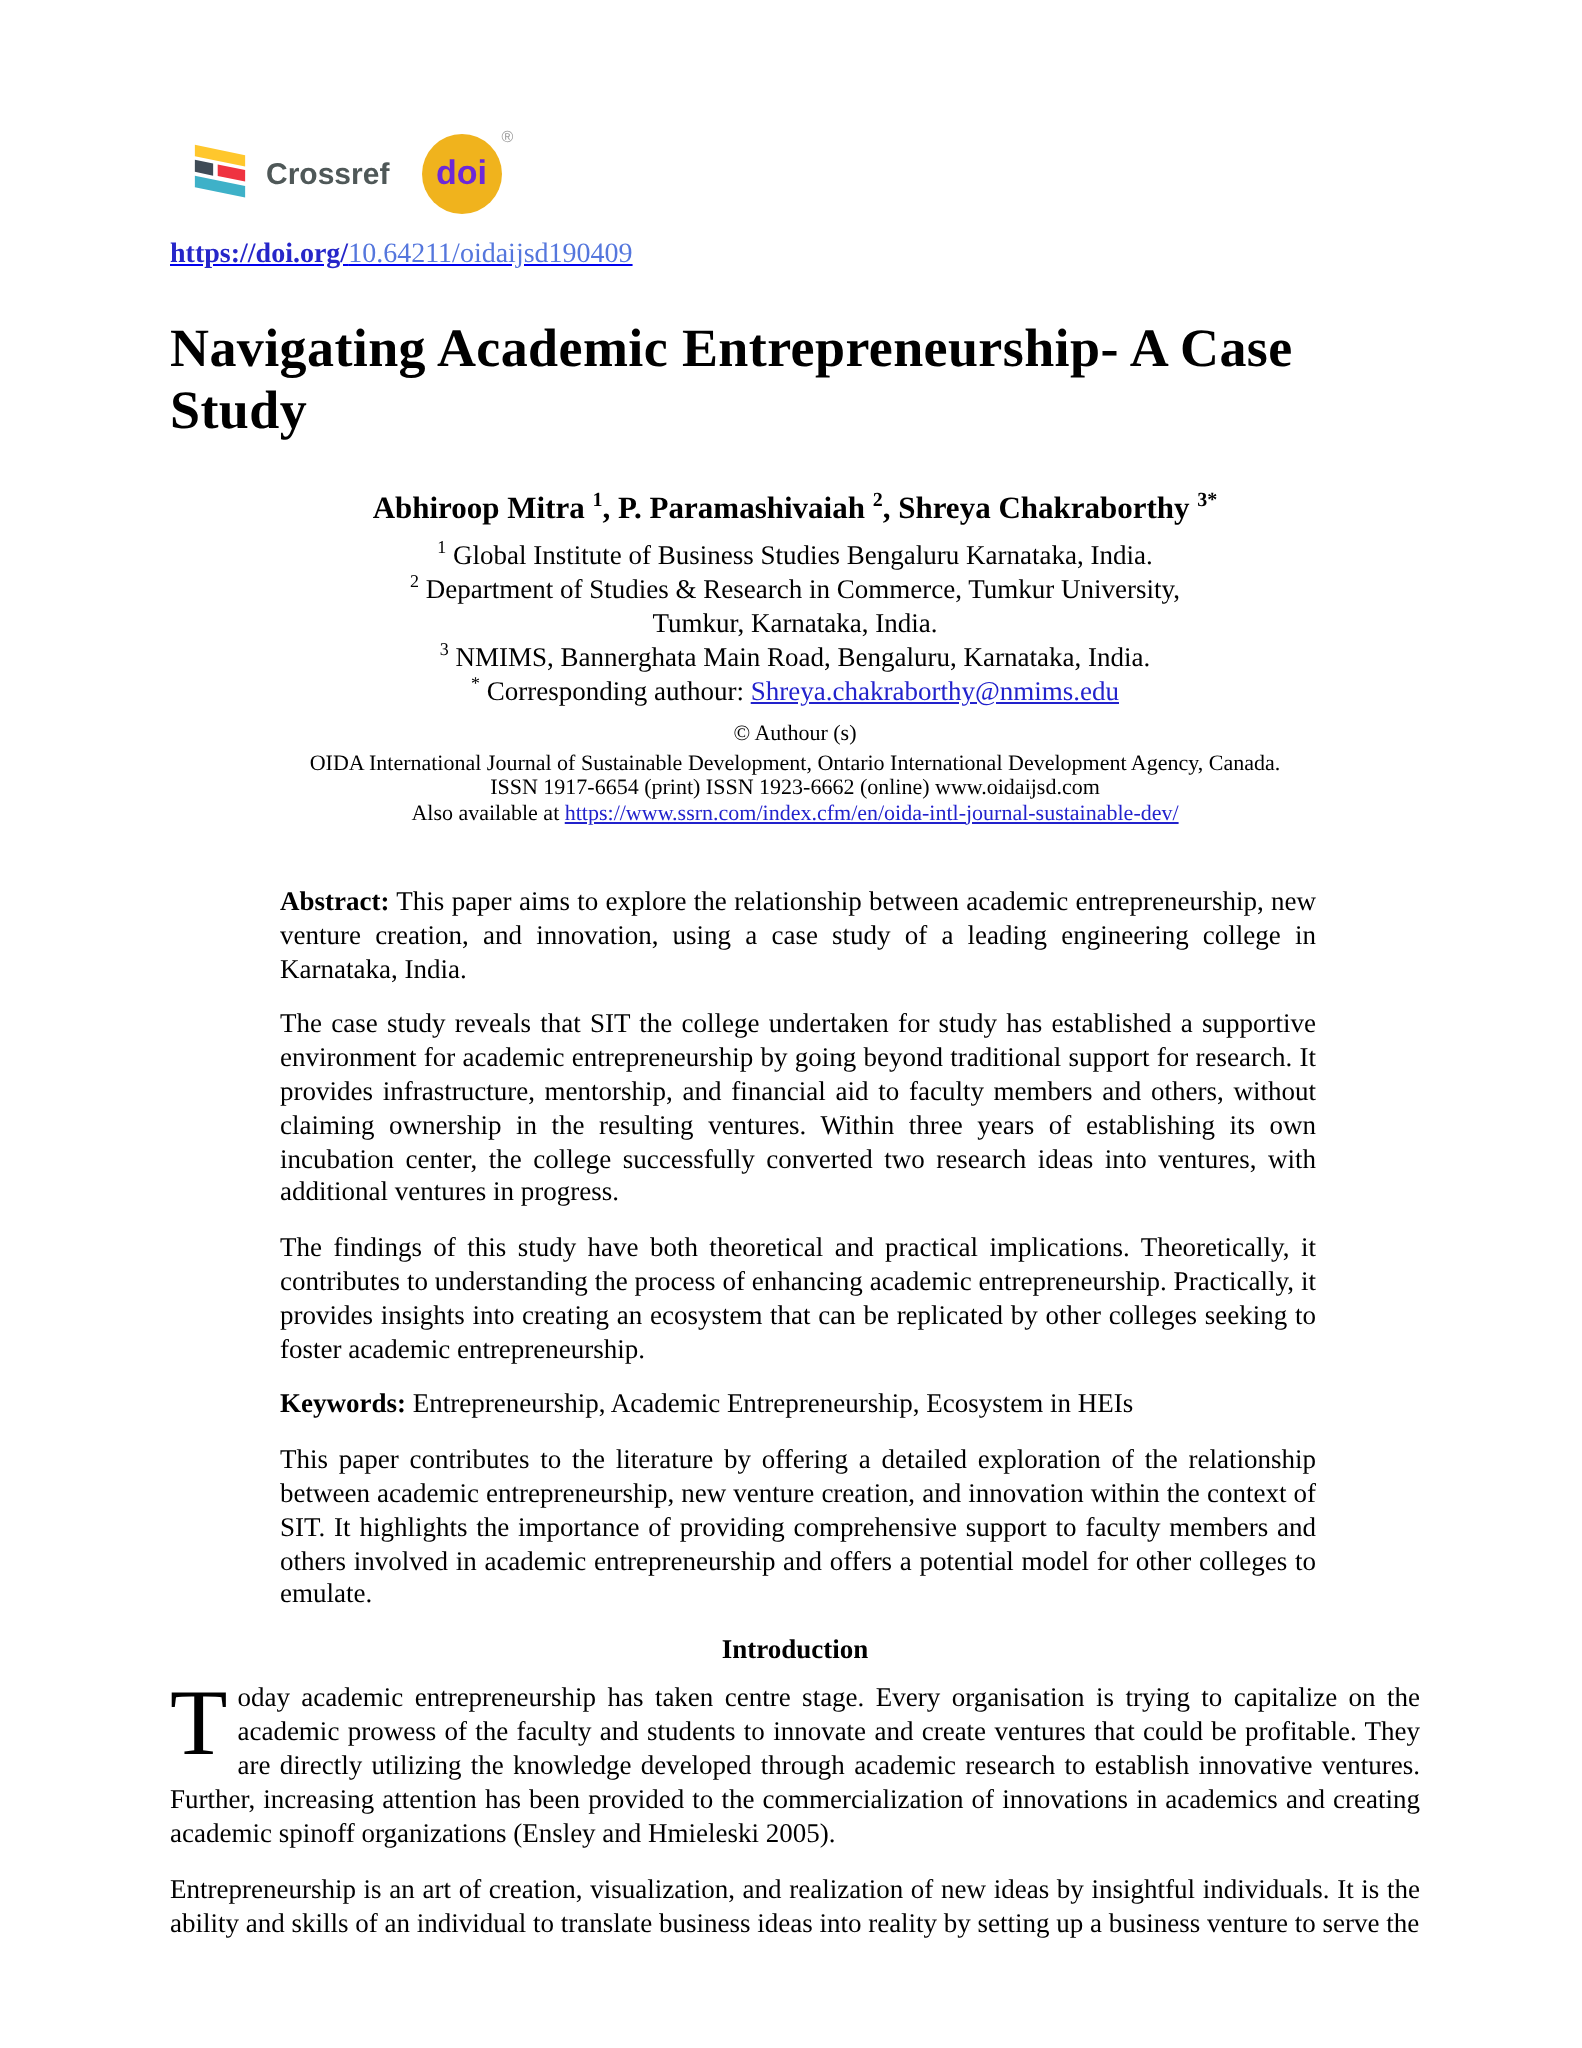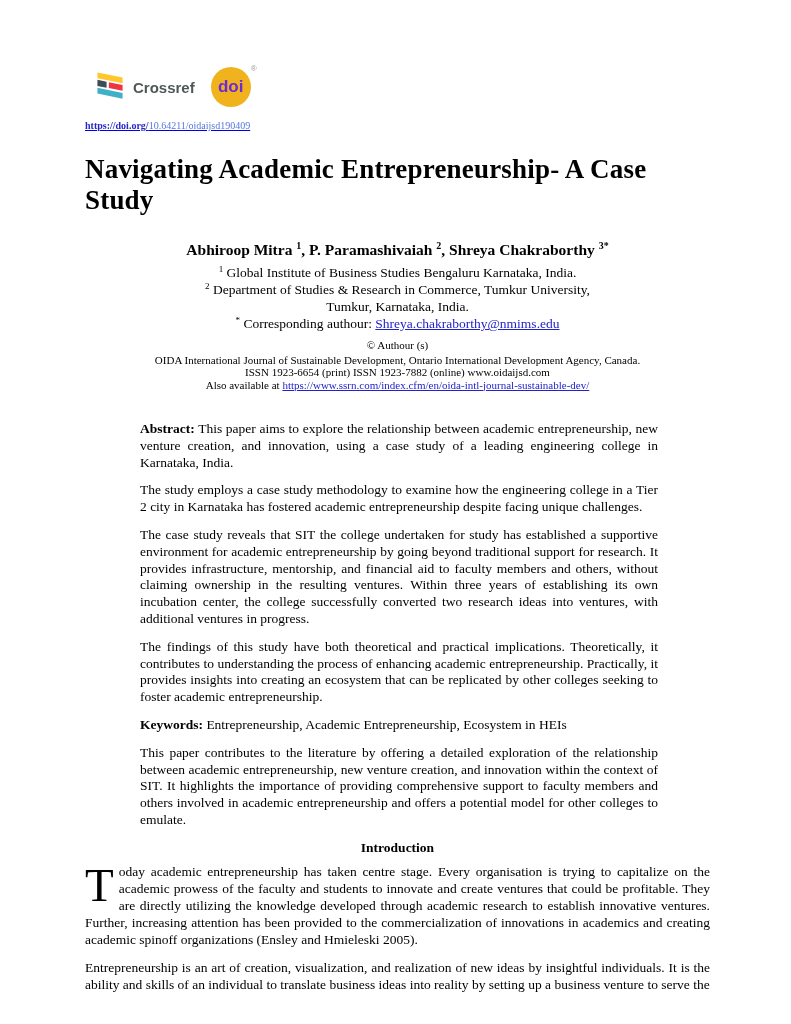--- a/index.html
+++ b/index.html
@@ -9,21 +9,21 @@
   .conf-note{text-align:center;font-size:13.5px;line-height:17px;}
   sup{font-size:9px;vertical-align:super;line-height:0;}
 
   .logos{margin-top:25px;margin-left:8px;display:flex;align-items:center;gap:16px;}
   .crossref{display:flex;align-items:center;gap:6px;}
   .crossref-label{font-family:"Liberation Sans",sans-serif;font-weight:bold;color:#4f5858;font-size:15px;}
   .doi-badge{width:40px;height:40px;border-radius:50%;background:#f0b31d;position:relative;display:flex;align-items:center;justify-content:center;}
   .doi-text{font-family:"Liberation Sans",sans-serif;font-weight:bold;font-size:17px;color:#6d28d9;}
   .doi-reg{position:absolute;top:-3px;right:-6px;font-size:8px;color:#9a9a9a;font-family:"Liberation Sans",sans-serif;}
 
-  .doi-link{margin-top:13px;font-size:10px;}
+  .doi-link{margin-top:13px;font-size:14px;}
   .doi-link a{text-decoration:underline;}
   .doi-link .link-strong{color:#2626c9;font-weight:bold;}
   .doi-link .link-light{color:#5577dd;}
 
   .title{margin-top:23px;font-size:27px;font-weight:bold;letter-spacing:0.2px;}
 
   .authors{margin-top:25px;text-align:center;font-weight:bold;font-size:15.5px;}
   .authors sup{font-size:10px;}
 
   .affils{text-align:center;font-size:13.5px;line-height:17px;margin-top:5px;}
@@ -74,33 +74,33 @@
   <h1 class="title" style="margin-bottom:0;">Navigating Academic Entrepreneurship- A Case Study</h1>
 
   <div class="authors">
     <span>Abhiroop Mitra </span><sup>1</sup><span>, </span><span>P. Paramashivaiah </span><sup>2</sup><span>, </span><span>Shreya Chakraborthy </span><sup>3*</sup>
   </div>
 
   <div class="affils">
     <p class="affil-line"><sup>1</sup><span> Global Institute of Business Studies Bengaluru Karnataka, India.</span></p>
     <p class="affil-line"><sup>2</sup><span> Department of Studies &amp; Research in Commerce, Tumkur University,</span></p>
     <p class="affil-line"><span>Tumkur, Karnataka, India.</span></p>
+    <p class="affil-line"><sup>3</sup><span> NMIMS, Bannerghata Main Road, Bengaluru, Karnataka, India.</span></p>
     <p class="affil-line"><sup>*</sup><span> Corresponding authour: </span><a href="#" class="email-link">Shreya.chakraborthy@nmims.edu</a></p>
   </div>
 
   <div class="imprint">
     <div class="copyright">© Authour (s)</div>
     <div>OIDA International Journal of Sustainable Development, Ontario International Development Agency, Canada.</div>
-    <div>ISSN 1923-6654 (print) ISSN 1923-7882 (online) www.oidaijsd.com</div>
+    <div>ISSN 1917-6654 (print) ISSN 1923-6662 (online) www.oidaijsd.com</div>
     <div><span>Also available at </span><a href="#" class="ssrn-link">https://www.ssrn.com/index.cfm/en/oida-intl-journal-sustainable-dev/</a></div>
   </div>
 
   <div class="abstract">
     <p><span class="bold">Abstract:</span><span> This paper aims to explore the relationship between academic entrepreneurship, new venture creation, and innovation, using a case study of a leading engineering college in Karnataka, India.</span></p>
-    <p>The study employs a case study methodology to examine how the engineering college in a Tier 2 city in Karnataka has fostered academic entrepreneurship despite facing unique challenges.</p>
     <p>The case study reveals that SIT the college undertaken for study has established a supportive environment for academic entrepreneurship by going beyond traditional support for research. It provides infrastructure, mentorship, and financial aid to faculty members and others, without claiming ownership in the resulting ventures. Within three years of establishing its own incubation center, the college successfully converted two research ideas into ventures, with additional ventures in progress.</p>
     <p>The findings of this study have both theoretical and practical implications. Theoretically, it contributes to understanding the process of enhancing academic entrepreneurship. Practically, it provides insights into creating an ecosystem that can be replicated by other colleges seeking to foster academic entrepreneurship.</p>
     <p><span class="bold">Keywords:</span><span> Entrepreneurship, Academic Entrepreneurship, Ecosystem in HEIs</span></p>
     <p>This paper contributes to the literature by offering a detailed exploration of the relationship between academic entrepreneurship, new venture creation, and innovation within the context of SIT. It highlights the importance of providing comprehensive support to faculty members and others involved in academic entrepreneurship and offers a potential model for other colleges to emulate.</p>
   </div>
 
   <div class="intro-heading">Introduction</div>
 
   <div class="body-text">
     <p><span class="dropcap">T</span><span>oday academic entrepreneurship has taken centre stage. Every organisation is trying to capitalize on the academic prowess of the faculty and students to innovate and create ventures that could be profitable. They are directly utilizing the knowledge developed through academic research to establish innovative ventures. Further, increasing attention has been provided to the commercialization of innovations in academics and creating academic spinoff organizations (Ensley and Hmieleski 2005).</span></p>

